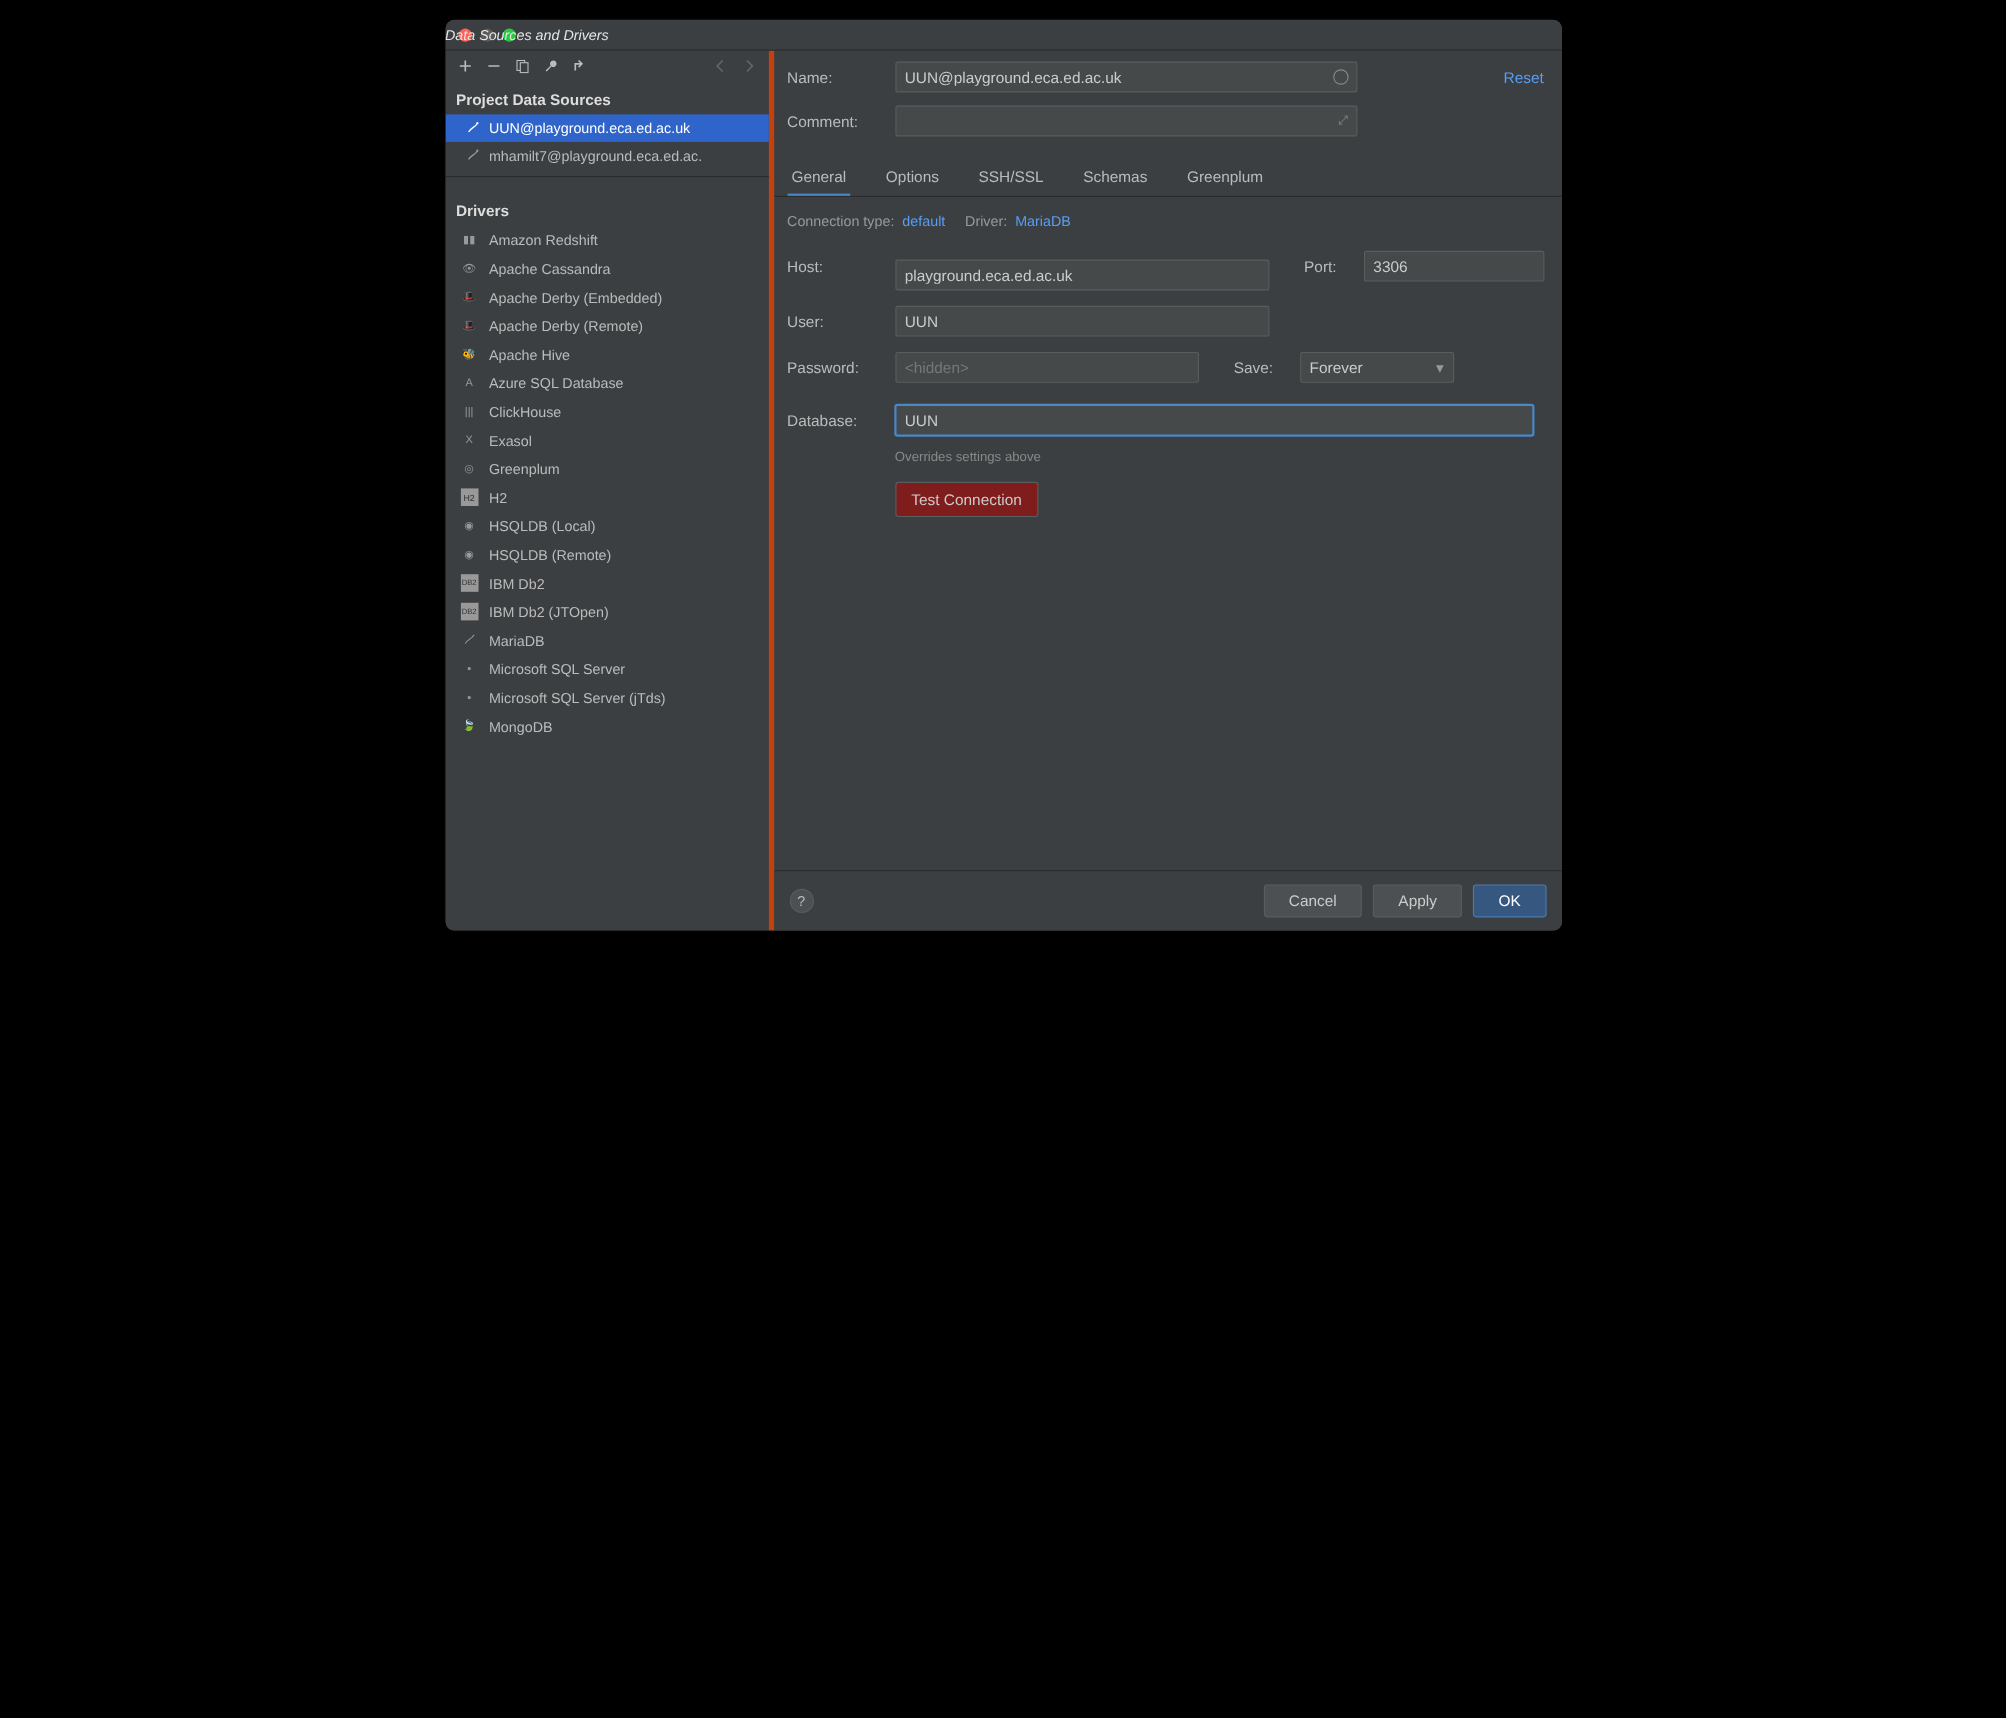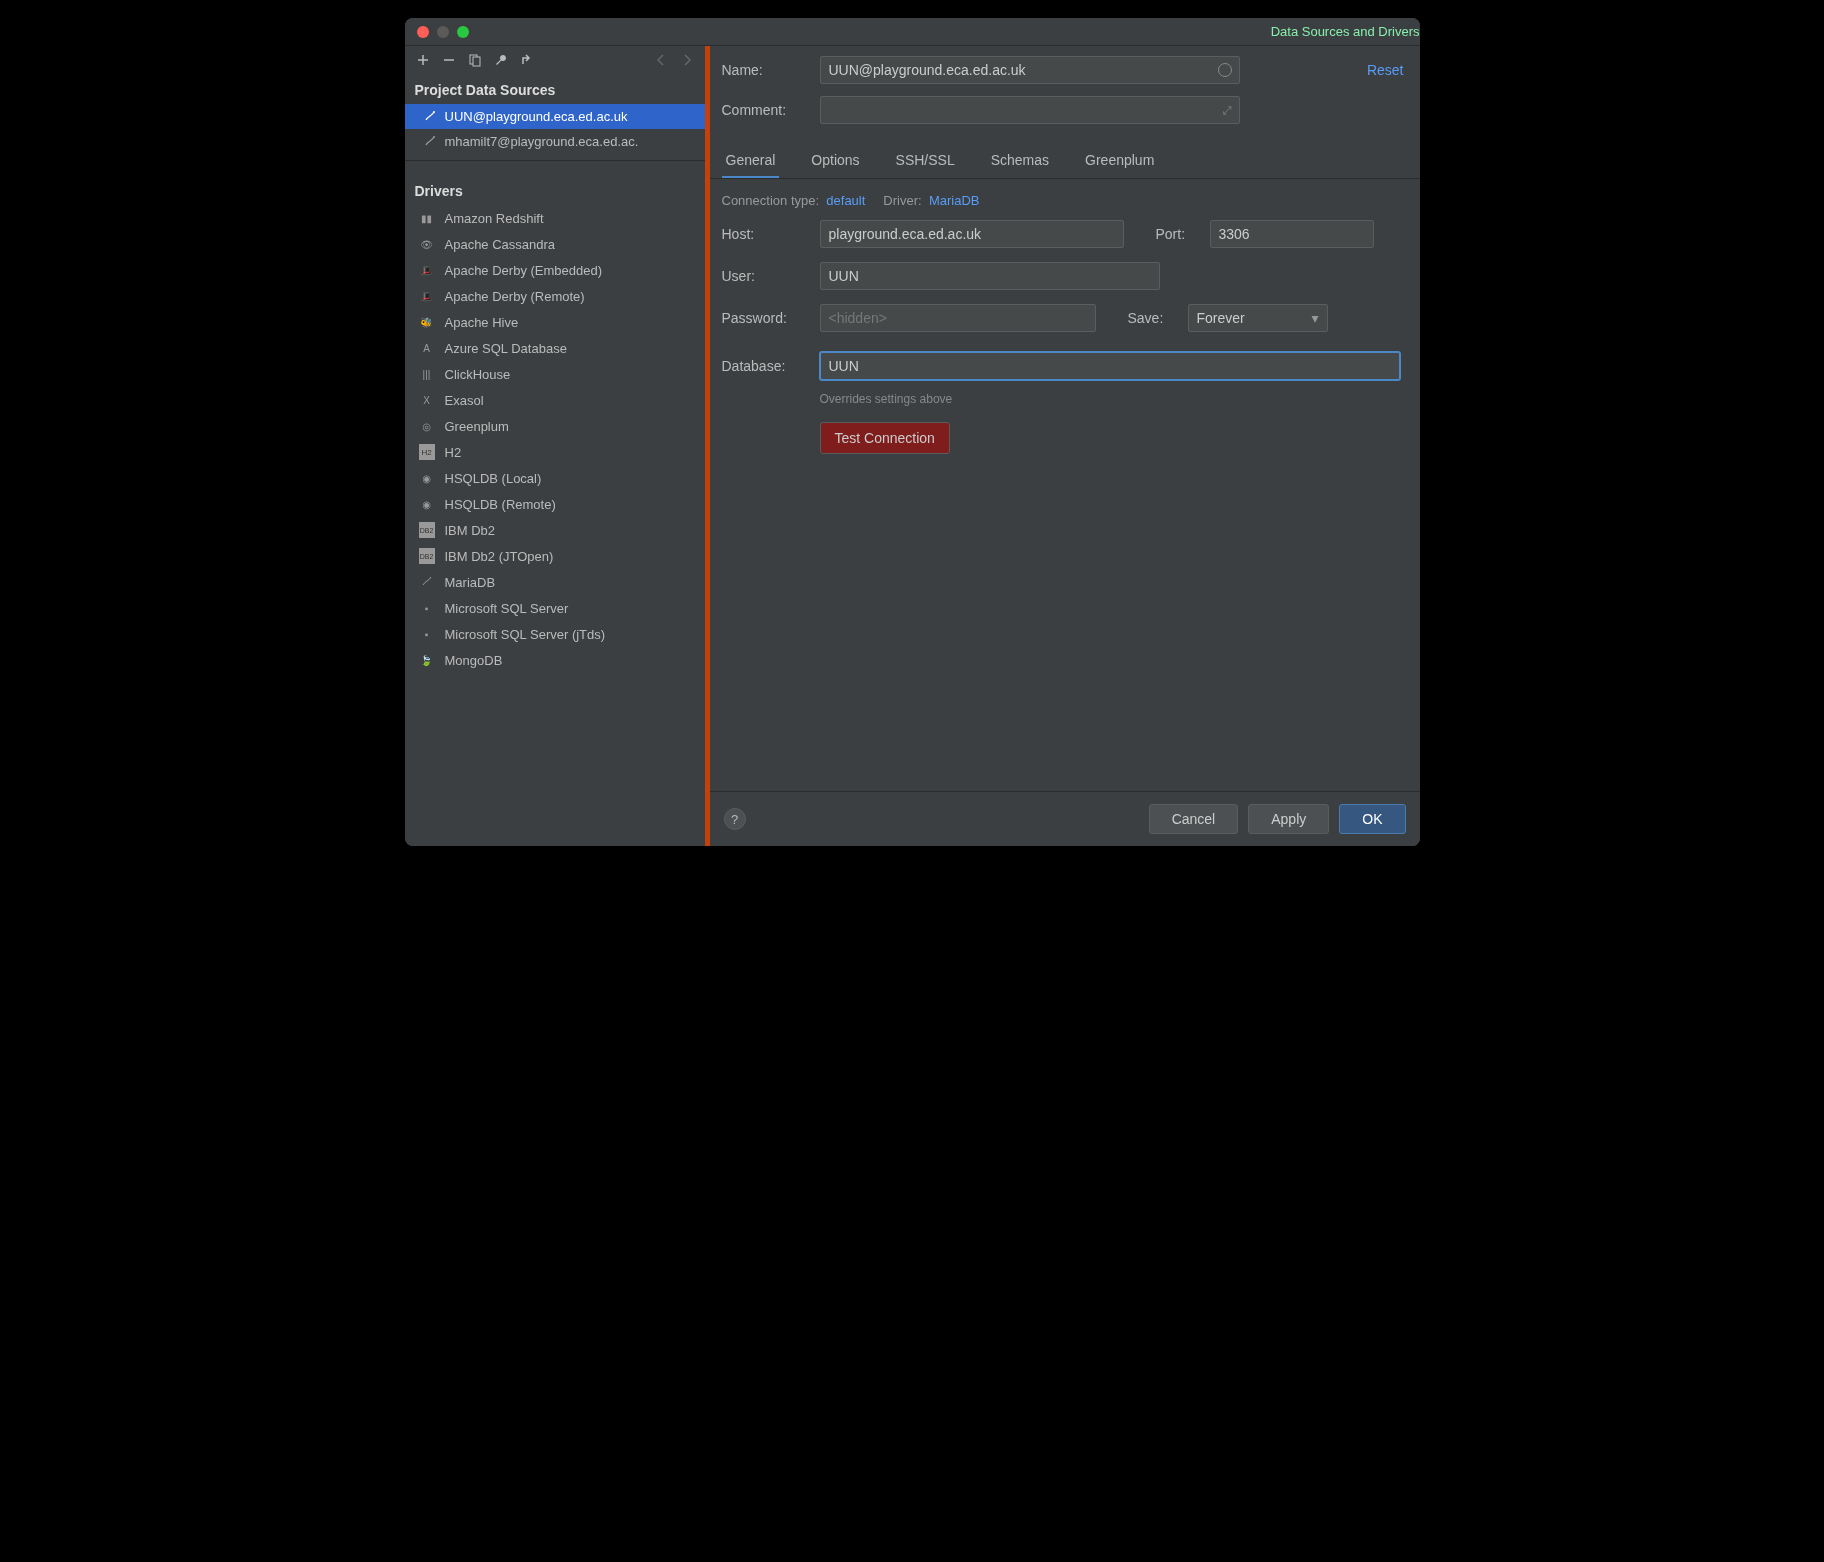--- a/index.html
+++ b/index.html
@@ -36,23 +36,24 @@
 .traffic-light {
   width: 12px; height: 12px;
   border-radius: 50%;
 }
 .tl-red { background: #ff5f57; }
 .tl-yellow { background: #5a5a5a; }
 .tl-green { background: #28c840; }
 .title-text {
   position: absolute;
   left: 0; right: 0;
-  text-align: right;
-  color: #86efac;
+  text-align: left;
+  color: #e5e5e5;
   font-size: 13px;
+  font-style: italic;
 }
 .body {
   display: flex;
   height: 800px;
 }
 .sidebar {
   width: 305px;
   background: #3c3f41;
   border-right: 5px solid #c2410c;
   display: flex;
@@ -189,21 +190,21 @@
   margin-bottom: 12px;
 }
 .meta-row .link { color:#589df6; cursor:pointer; }
 .field-row {
   display:flex;
   align-items:center;
   gap: 10px;
   margin-bottom: 14px;
 }
 .flabel { width: 88px; color:#bbb; font-size:14px; }
-.host-input { width: 304px; }
+.host-input { width: 340px; margin-top: 16px; }
 .port-label { width: 44px; margin-left: 22px; color:#bbb; font-size:14px;}
 .port-input { width: 164px; }
 .user-input { width: 340px; }
 .pass-input { width: 276px; }
 .save-label { width: 50px; margin-left: 22px; color:#bbb; font-size:14px;}
 .save-select {
   width: 140px;
   background:#45494a;
   border:1px solid #5a5d5e;
   color:#ccc;

